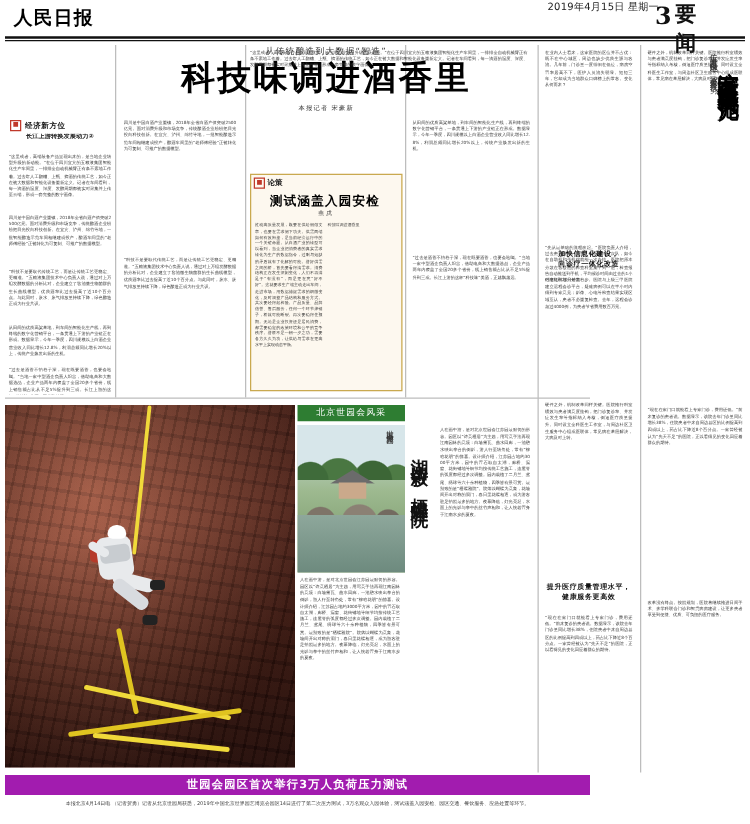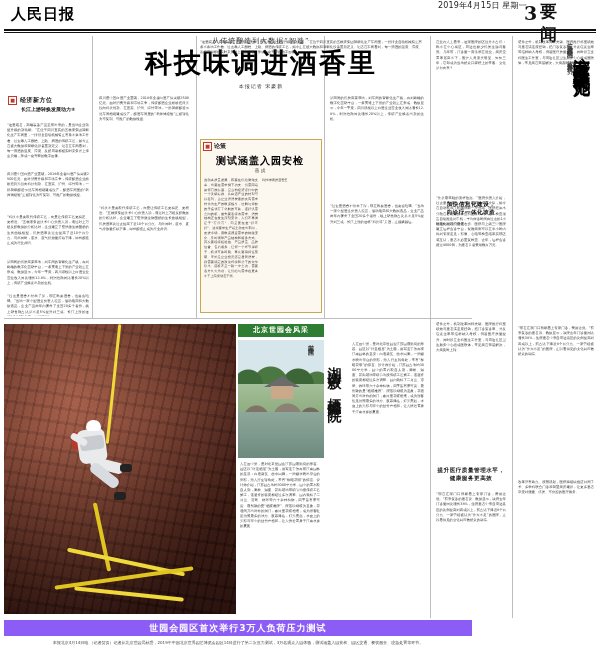--- a/index.html
+++ b/index.html
@@ -83,21 +83,21 @@
   .vest{position:absolute;left:16px;top:16px;width:24px;height:14px;background:#c8ccd0;border-radius:4px;transform:rotate(-8deg);}
   .legA{position:absolute;left:26px;top:40px;width:34px;height:11px;background:#e8eaec;border-radius:5px;transform:rotate(14deg);}
   .legB{position:absolute;left:24px;top:50px;width:33px;height:11px;background:#d8dbdf;border-radius:5px;transform:rotate(38deg);}
   .bootA{position:absolute;left:56px;top:44px;width:12px;height:8px;background:#222;border-radius:3px;}
   .bootB{position:absolute;left:50px;top:72px;width:12px;height:8px;background:#222;border-radius:3px;}
   .armA{position:absolute;left:6px;top:16px;width:18px;height:7px;background:#e8eaec;border-radius:4px;transform:rotate(30deg);}
   .pack{position:absolute;left:8px;top:12px;width:14px;height:18px;background:#b63a2a;border-radius:4px;}
 
   
   #banner{position:absolute;left:238px;top:324px;width:86px;height:13px;background:#2e7d32;}
-  #banner span{display:block;color:#fff;font-size:7px;font-weight:bold;line-height:13px;
+  #banner span{display:block;color:#fff;font-size:7px;font-weight:normal;line-height:13px;
                text-align:center;letter-spacing:1px;}
 
   
   #v-title{position:absolute;left:326px;top:356px;height:160px;
       font-family:"DejaVu Serif",serif;font-weight:bold;font-size:14px;letter-spacing:3px;color:#111;}
   #v-kicker{position:absolute;left:306px;top:340px;height:70px;font-size:6px;letter-spacing:1px;color:#333;}
 
   
   #garden{position:absolute;left:238px;top:340px;width:86px;height:118px;overflow:hidden;
       background:linear-gradient(180deg,#cfe0e6 0%,#9db98f 45%,#6f8f63 100%);}
@@ -110,21 +110,21 @@
   .pavroof{position:absolute;left:26px;top:36px;width:36px;height:11px;background:#6b6b6b;
       clip-path:polygon(0% 100%, 50% 0%, 100% 100%);}
   .pavbody{position:absolute;left:33px;top:46px;width:22px;height:13px;background:#caa98b;}
   .water{position:absolute;left:0;top:72px;width:86px;height:46px;background:linear-gradient(180deg,#8ea79b,#6d8a7e);}
   .rocks{position:absolute;left:2px;top:60px;width:82px;height:18px;
       background:radial-gradient(circle at 20% 100%, #7e7468 0 12px, transparent 13px),
                  radial-gradient(circle at 58% 100%, #8b8174 0 14px, transparent 15px),
                  radial-gradient(circle at 86% 100%, #736a60 0 10px, transparent 11px);}
 
   
-  #bottom-banner{position:absolute;left:4px;top:620px;width:468px;height:16px;background:#8b5cf6;}
+  #bottom-banner{position:absolute;left:4px;top:620px;width:468px;height:16px;background:#a21caf;}
   #bottom-banner span{display:block;color:#fff;font-size:9px;font-weight:bold;line-height:16px;
       text-align:center;letter-spacing:1px;}
   #bottom-caption{position:absolute;left:4px;top:640px;width:468px;text-align:center;
       font-size:4px;color:#444;}
 </style>
 </head>
 <body>
 
 <div class="page">
 

